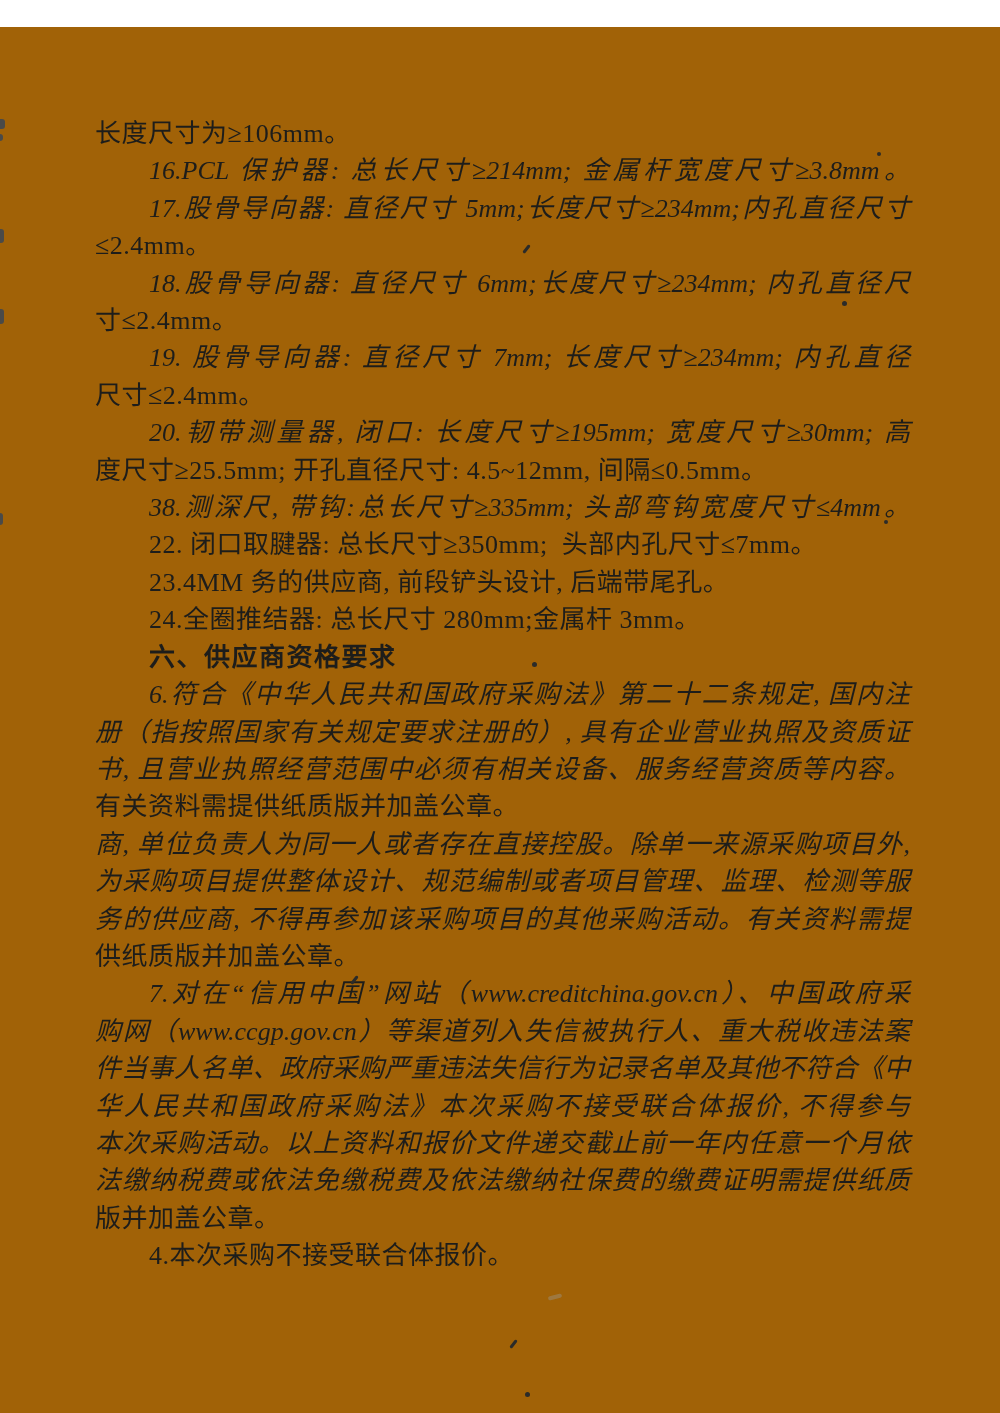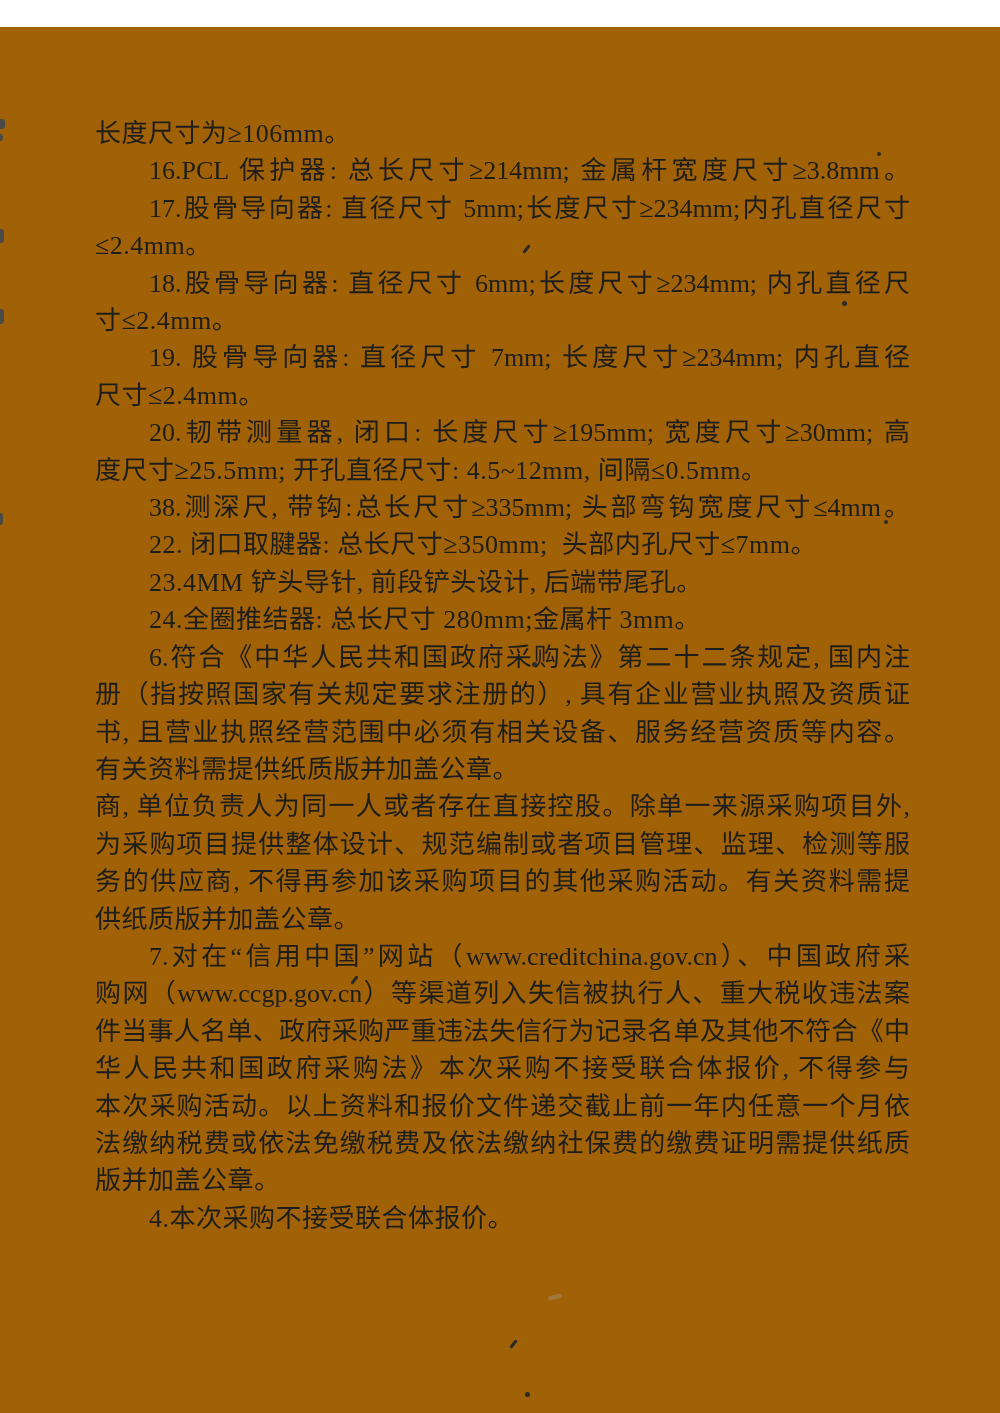--- a/index.html
+++ b/index.html
@@ -20,20 +20,21 @@
     line-height:37.4px;
     min-height:37.4px;
     white-space:pre;
     letter-spacing:0.5px;
   }
   .ln.jf{
     white-space:normal;
     text-align:justify;
     text-align-last:justify;
     letter-spacing:0;
+    font-style:italic;
   }
   .ln.in{text-indent:54px;}
   .ln.hd{
     font-family:"Liberation Sans","DejaVu Sans",sans-serif;
     font-weight:700;
     letter-spacing:1.5px;
   }
   
   .edge{position:absolute;left:0;background:#4a4a48;border-radius:0 3px 3px 0;}
   .dot{position:absolute;background:#2b2b29;border-radius:50%;}
@@ -51,22 +52,23 @@
     <div class="ln in jf">17.股骨导向器: 直径尺寸 5mm;长度尺寸≥234mm;内孔直径尺寸</div>
     <div class="ln">≤2.4mm。</div>
     <div class="ln in jf">18.股骨导向器: 直径尺寸 6mm;长度尺寸≥234mm; 内孔直径尺</div>
     <div class="ln">寸≤2.4mm。</div>
     <div class="ln in jf">19. 股骨导向器: 直径尺寸 7mm; 长度尺寸≥234mm; 内孔直径</div>
     <div class="ln">尺寸≤2.4mm。</div>
     <div class="ln in jf">20.韧带测量器, 闭口: 长度尺寸≥195mm; 宽度尺寸≥30mm; 高</div>
     <div class="ln">度尺寸≥25.5mm; 开孔直径尺寸: 4.5~12mm, 间隔≤0.5mm。</div>
     <div class="ln in jf">38.测深尺, 带钩:总长尺寸≥335mm; 头部弯钩宽度尺寸≤4mm。</div>
     <div class="ln in">22. 闭口取腱器: 总长尺寸≥350mm;  头部内孔尺寸≤7mm。</div>
-    <div class="ln in">23.4MM 铲头导针, 前段铲头设计, 后端带尾孔。</div>
+    <div class="ln in">23.4MM 务的供应商, 前段铲头设计, 后端带尾孔。</div>
     <div class="ln in">24.全圈推结器: 总长尺寸 280mm;金属杆 3mm。</div>
+    <div class="ln in hd">六、供应商资格要求</div>
     <div class="ln in jf">6.符合《中华人民共和国政府采购法》第二十二条规定, 国内注</div>
     <div class="ln jf">册（指按照国家有关规定要求注册的）, 具有企业营业执照及资质证</div>
     <div class="ln jf">书, 且营业执照经营范围中必须有相关设备、服务经营资质等内容。</div>
     <div class="ln">有关资料需提供纸质版并加盖公章。</div>
     <div class="ln jf">商, 单位负责人为同一人或者存在直接控股。除单一来源采购项目外,</div>
     <div class="ln jf">为采购项目提供整体设计、规范编制或者项目管理、监理、检测等服</div>
     <div class="ln jf">务的供应商, 不得再参加该采购项目的其他采购活动。有关资料需提</div>
     <div class="ln">供纸质版并加盖公章。</div>
     <div class="ln in jf">7.对在“信用中国”网站（www.creditchina.gov.cn）、中国政府采</div>
     <div class="ln jf">购网（www.ccgp.gov.cn）等渠道列入失信被执行人、重大税收违法案</div>

